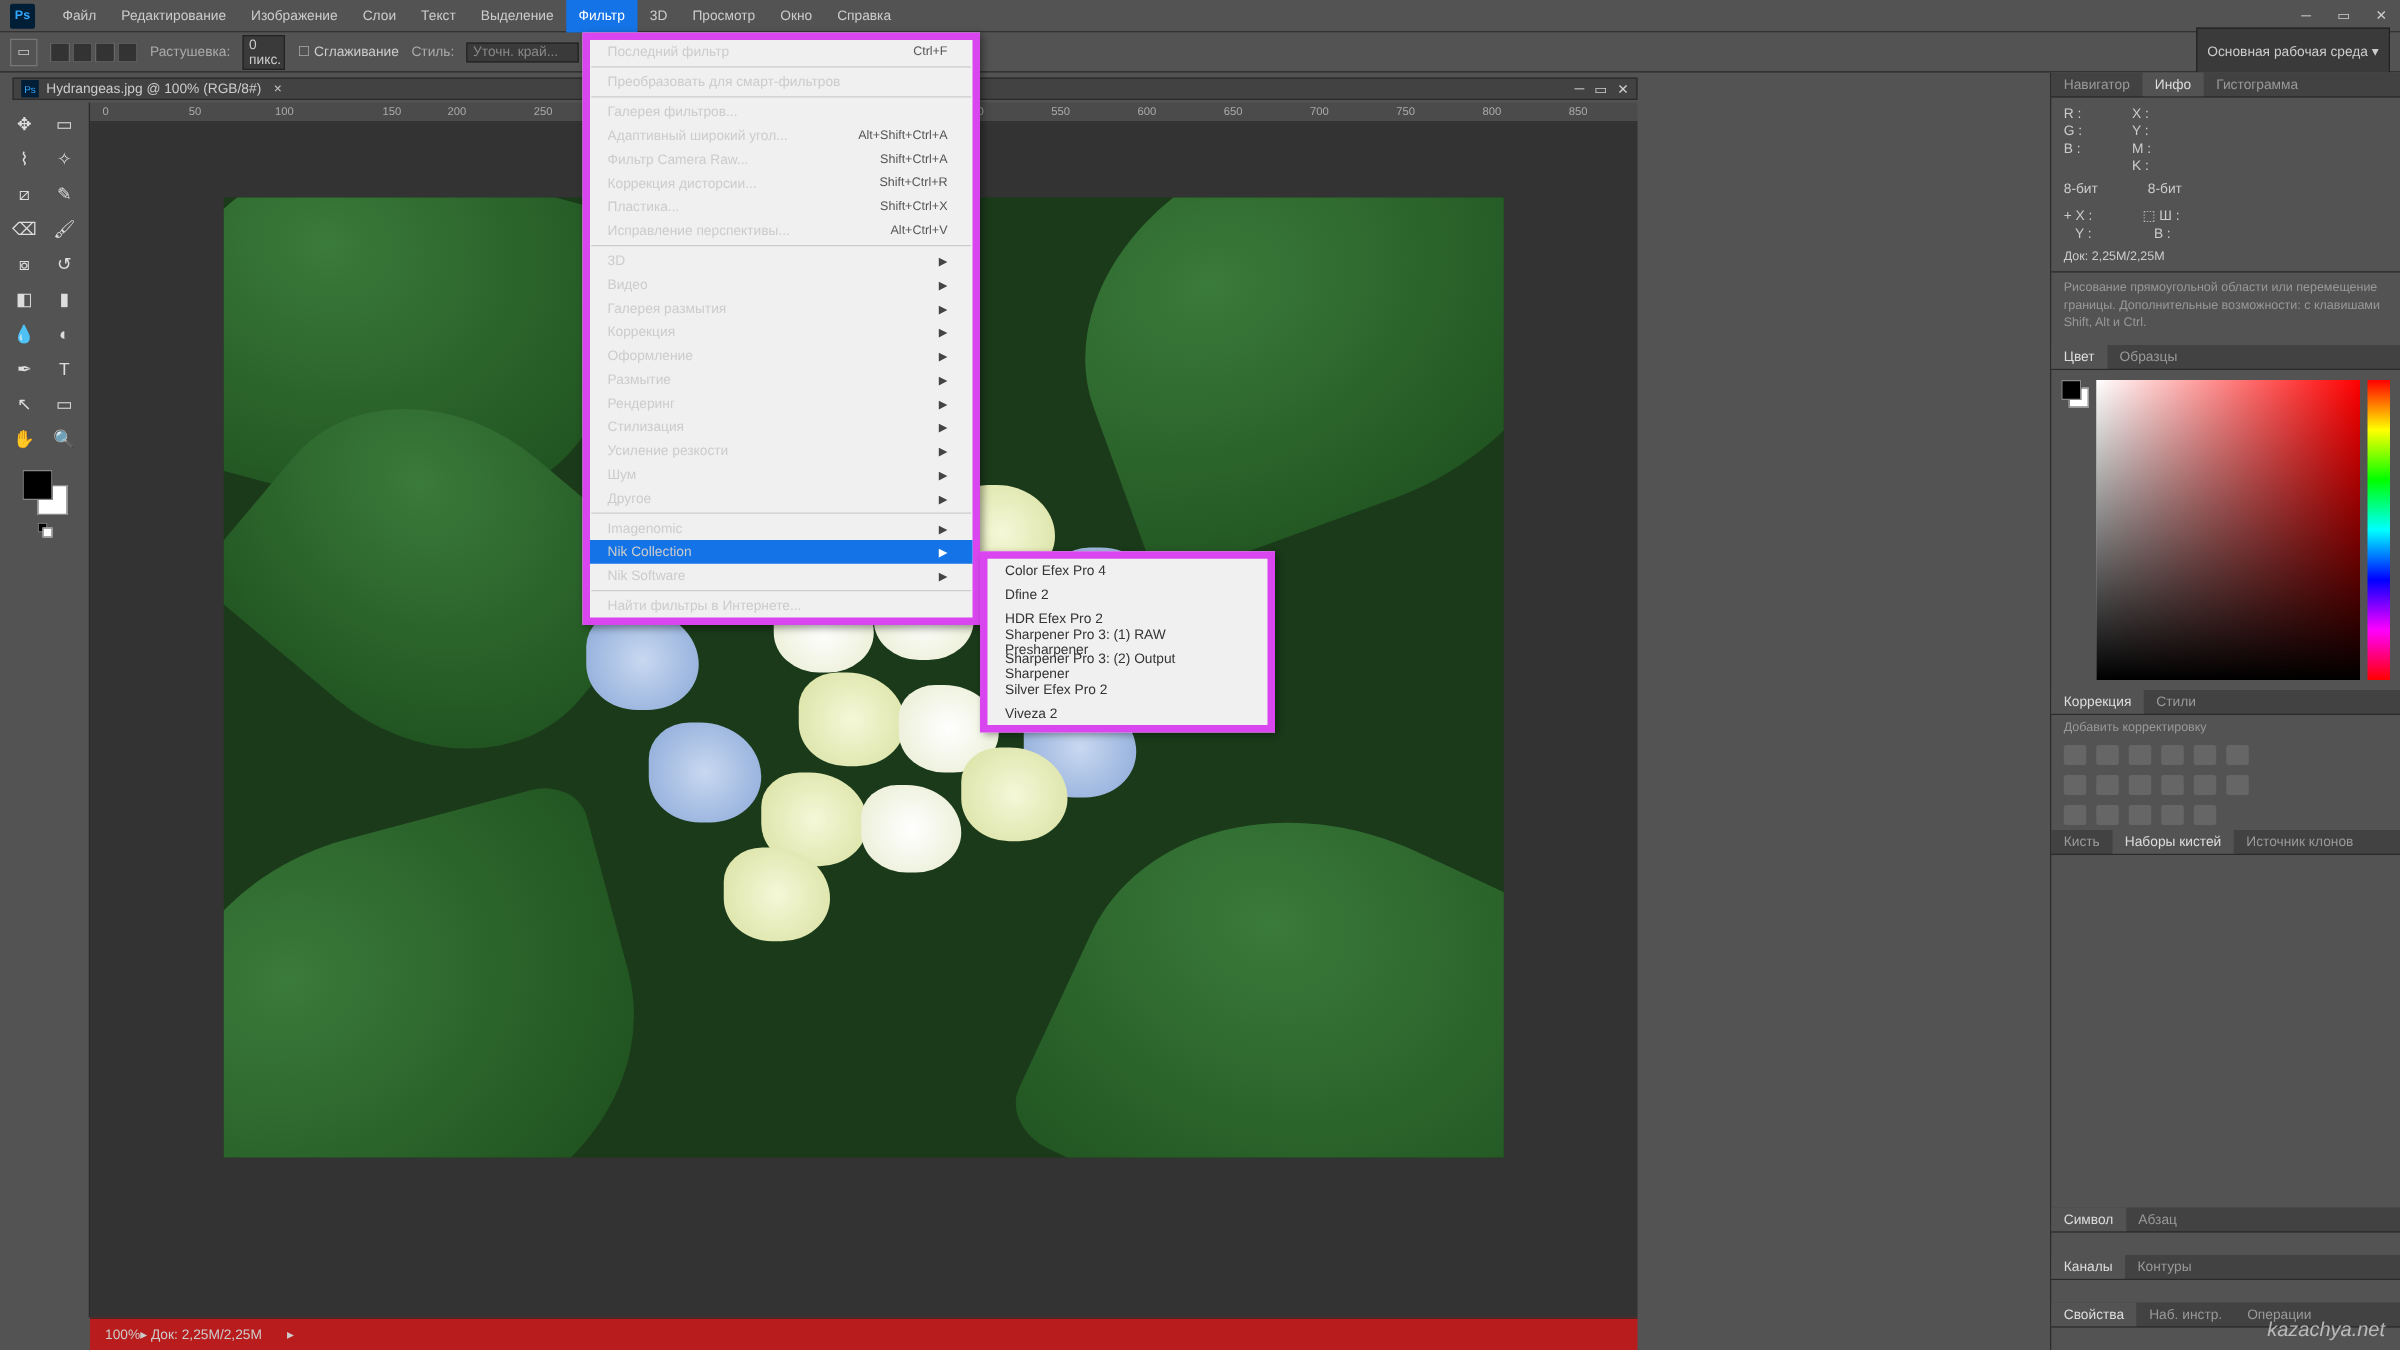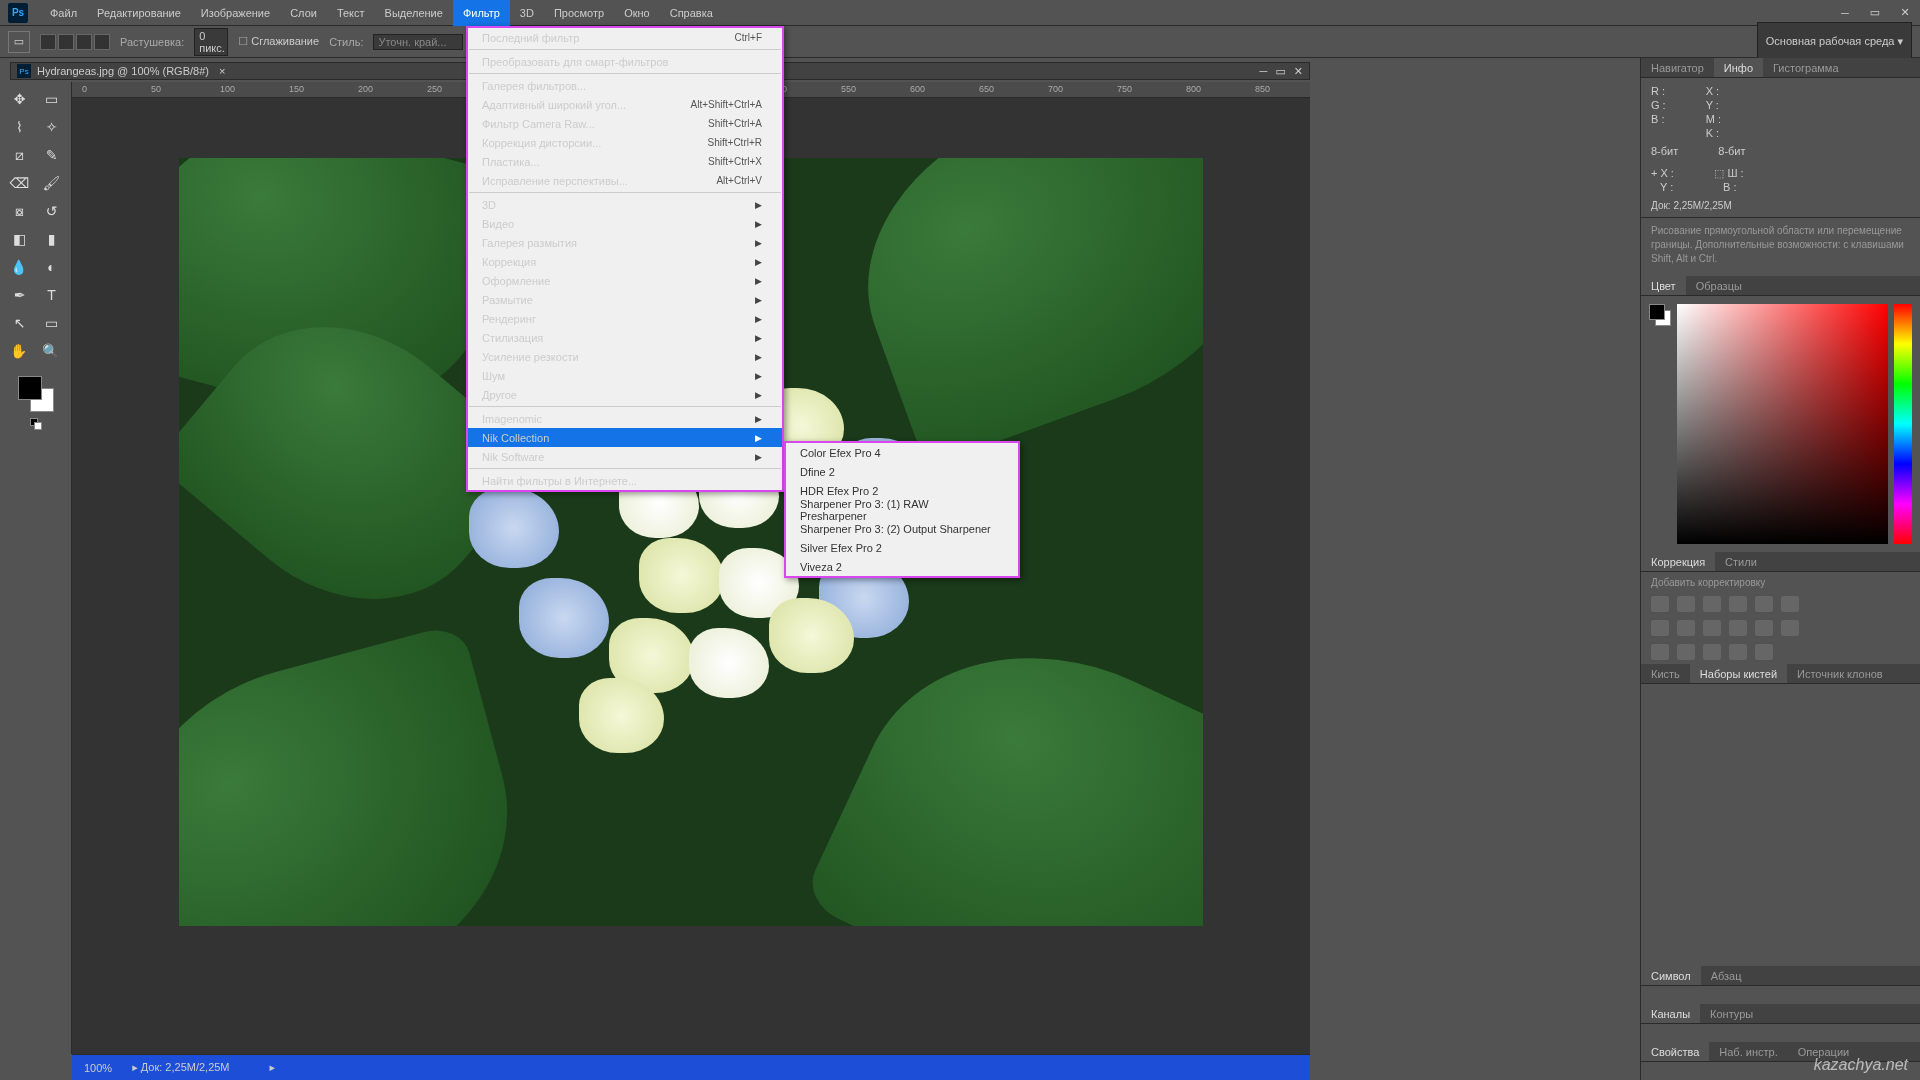--- a/index.html
+++ b/index.html
@@ -39,21 +39,21 @@
 .l1{width:350px;height:280px;left:-40px;top:-30px;transform:rotate(15deg)}
 .l2{width:400px;height:300px;right:-60px;top:-50px;transform:rotate(-20deg)}
 .l3{width:380px;height:320px;left:-50px;bottom:-60px;transform:rotate(-15deg)}
 .l4{width:420px;height:340px;right:-70px;bottom:-80px;transform:rotate(25deg)}
 .l5{width:300px;height:250px;left:20px;top:180px;transform:rotate(40deg)}
 .flower{position:absolute;left:280px;top:180px;width:500px;height:420px}
 .petal{position:absolute;border-radius:40% 60% 50% 50%}
 .pb{background:radial-gradient(circle,#c8d8f0,#8aa8d8);width:90px;height:80px}
 .py{background:radial-gradient(circle,#f5f8d8,#d8e0a0);width:85px;height:75px}
 .pw{background:radial-gradient(circle,#fff,#e8ecd0);width:80px;height:70px}
-.statusbar{position:absolute;left:72px;bottom:0;right:610px;height:26px;background:#1d4ed8;border-top:1px solid #2a2a2a;display:flex;align-items:center;padding:0 12px;gap:20px}
+.statusbar{position:absolute;left:72px;bottom:0;right:610px;height:26px;background:#b91c1c;border-top:1px solid #2a2a2a;display:flex;align-items:center;padding:0 12px;}
 .panels{position:absolute;right:0;top:58px;width:280px;bottom:0;background:#535353;border-left:1px solid #2a2a2a;display:flex;flex-direction:column}
 .panel-tabs{display:flex;background:#424242;border-bottom:1px solid #2a2a2a;height:20px}
 .ptab{padding:0 10px;line-height:20px;color:#999;cursor:default}
 .ptab.act{background:#535353;color:#ddd}
 .pnl{padding:6px 10px;border-bottom:1px solid #2a2a2a}
 .info-row{display:flex;gap:40px;font-size:10px;color:#aaa;line-height:14px}
 .info-col{display:flex;flex-direction:column}
 .info-b{margin-top:6px;font-size:10px}
 .hint{font-size:10px;color:#999;line-height:14px;padding:6px 10px 10px}
 .color-pnl{padding:8px;display:flex;gap:6px}
@@ -66,21 +66,21 @@
 .adj-ic{width:18px;height:16px;background:#666;border-radius:2px}
 .brush-pnl{padding:8px 10px}
 .brush-sl{display:flex;align-items:center;gap:8px;margin-bottom:8px}
 .brush-strokes{background:#3a3a3a;height:190px;border:1px solid #222;padding:10px;display:flex;flex-direction:column;gap:12px}
 .stroke{height:28px;background:linear-gradient(to right,transparent,#888 10%,#888 90%,transparent);border-radius:14px;filter:blur(1px);opacity:.5}
 .stroke.s2{width:90%}
 .stroke.s3{width:85%;height:24px}
 .bot-tabs{margin-top:auto}
 .bot-pnl{height:18px}
 
-.menu{position:absolute;background:#f0f0f0;border:2px solid #d946ef;box-shadow:2px 2px 6px rgba(0,0,0,.4);z-index:100}
+.menu{position:absolute;background:#f0f0f0;border:6px solid #d946ef;box-shadow:2px 2px 6px rgba(0,0,0,.4);z-index:100}
 .menu-row{display:flex;align-items:center;padding:2px 20px 2px 14px;height:19px;cursor:default;color:#333}
 .menu-row.hl{background:#1473e6;color:#fff}
 .menu-row .sc{margin-left:auto;color:#555;font-size:10px}
 .menu-row .arr{margin-left:auto;font-size:9px;color:#444}
 .menu-row.hl .arr{color:#fff}
 .menu-row.dis{color:#999}
 .msep{height:1px;background:#ccc;margin:2px 1px}
 .m1{left:466px;top:26px;width:318px}
 .m2{left:784px;top:441px;width:236px}
 .watermark{position:absolute;right:12px;bottom:6px;color:#fff;font-style:italic;opacity:.6;font-size:16px}
@@ -134,21 +134,21 @@
     <span>─</span>
     <span>▭</span>
     <span>✕</span>
   </div>
 </div>
 
 <div class="ruler-h" id="ruler-h">
     <span style="left: 10px;">0</span>
     <span style="left: 79px;">50</span>
     <span style="left: 148px;">100</span>
-    <span style="left: 217px;">150</span>
+    <span style="left: 234px;">150</span>
     <span style="left: 286px;">200</span>
     <span style="left: 355px;">250</span>
     <span style="left: 424px;">300</span>
     <span style="left: 493px;">350</span>
     <span style="left: 562px;">400</span>
     <span style="left: 631px;">450</span>
     <span style="left: 700px;">500</span>
     <span style="left: 769px;">550</span>
     <span style="left: 838px;">600</span>
     <span style="left: 907px;">650</span>

